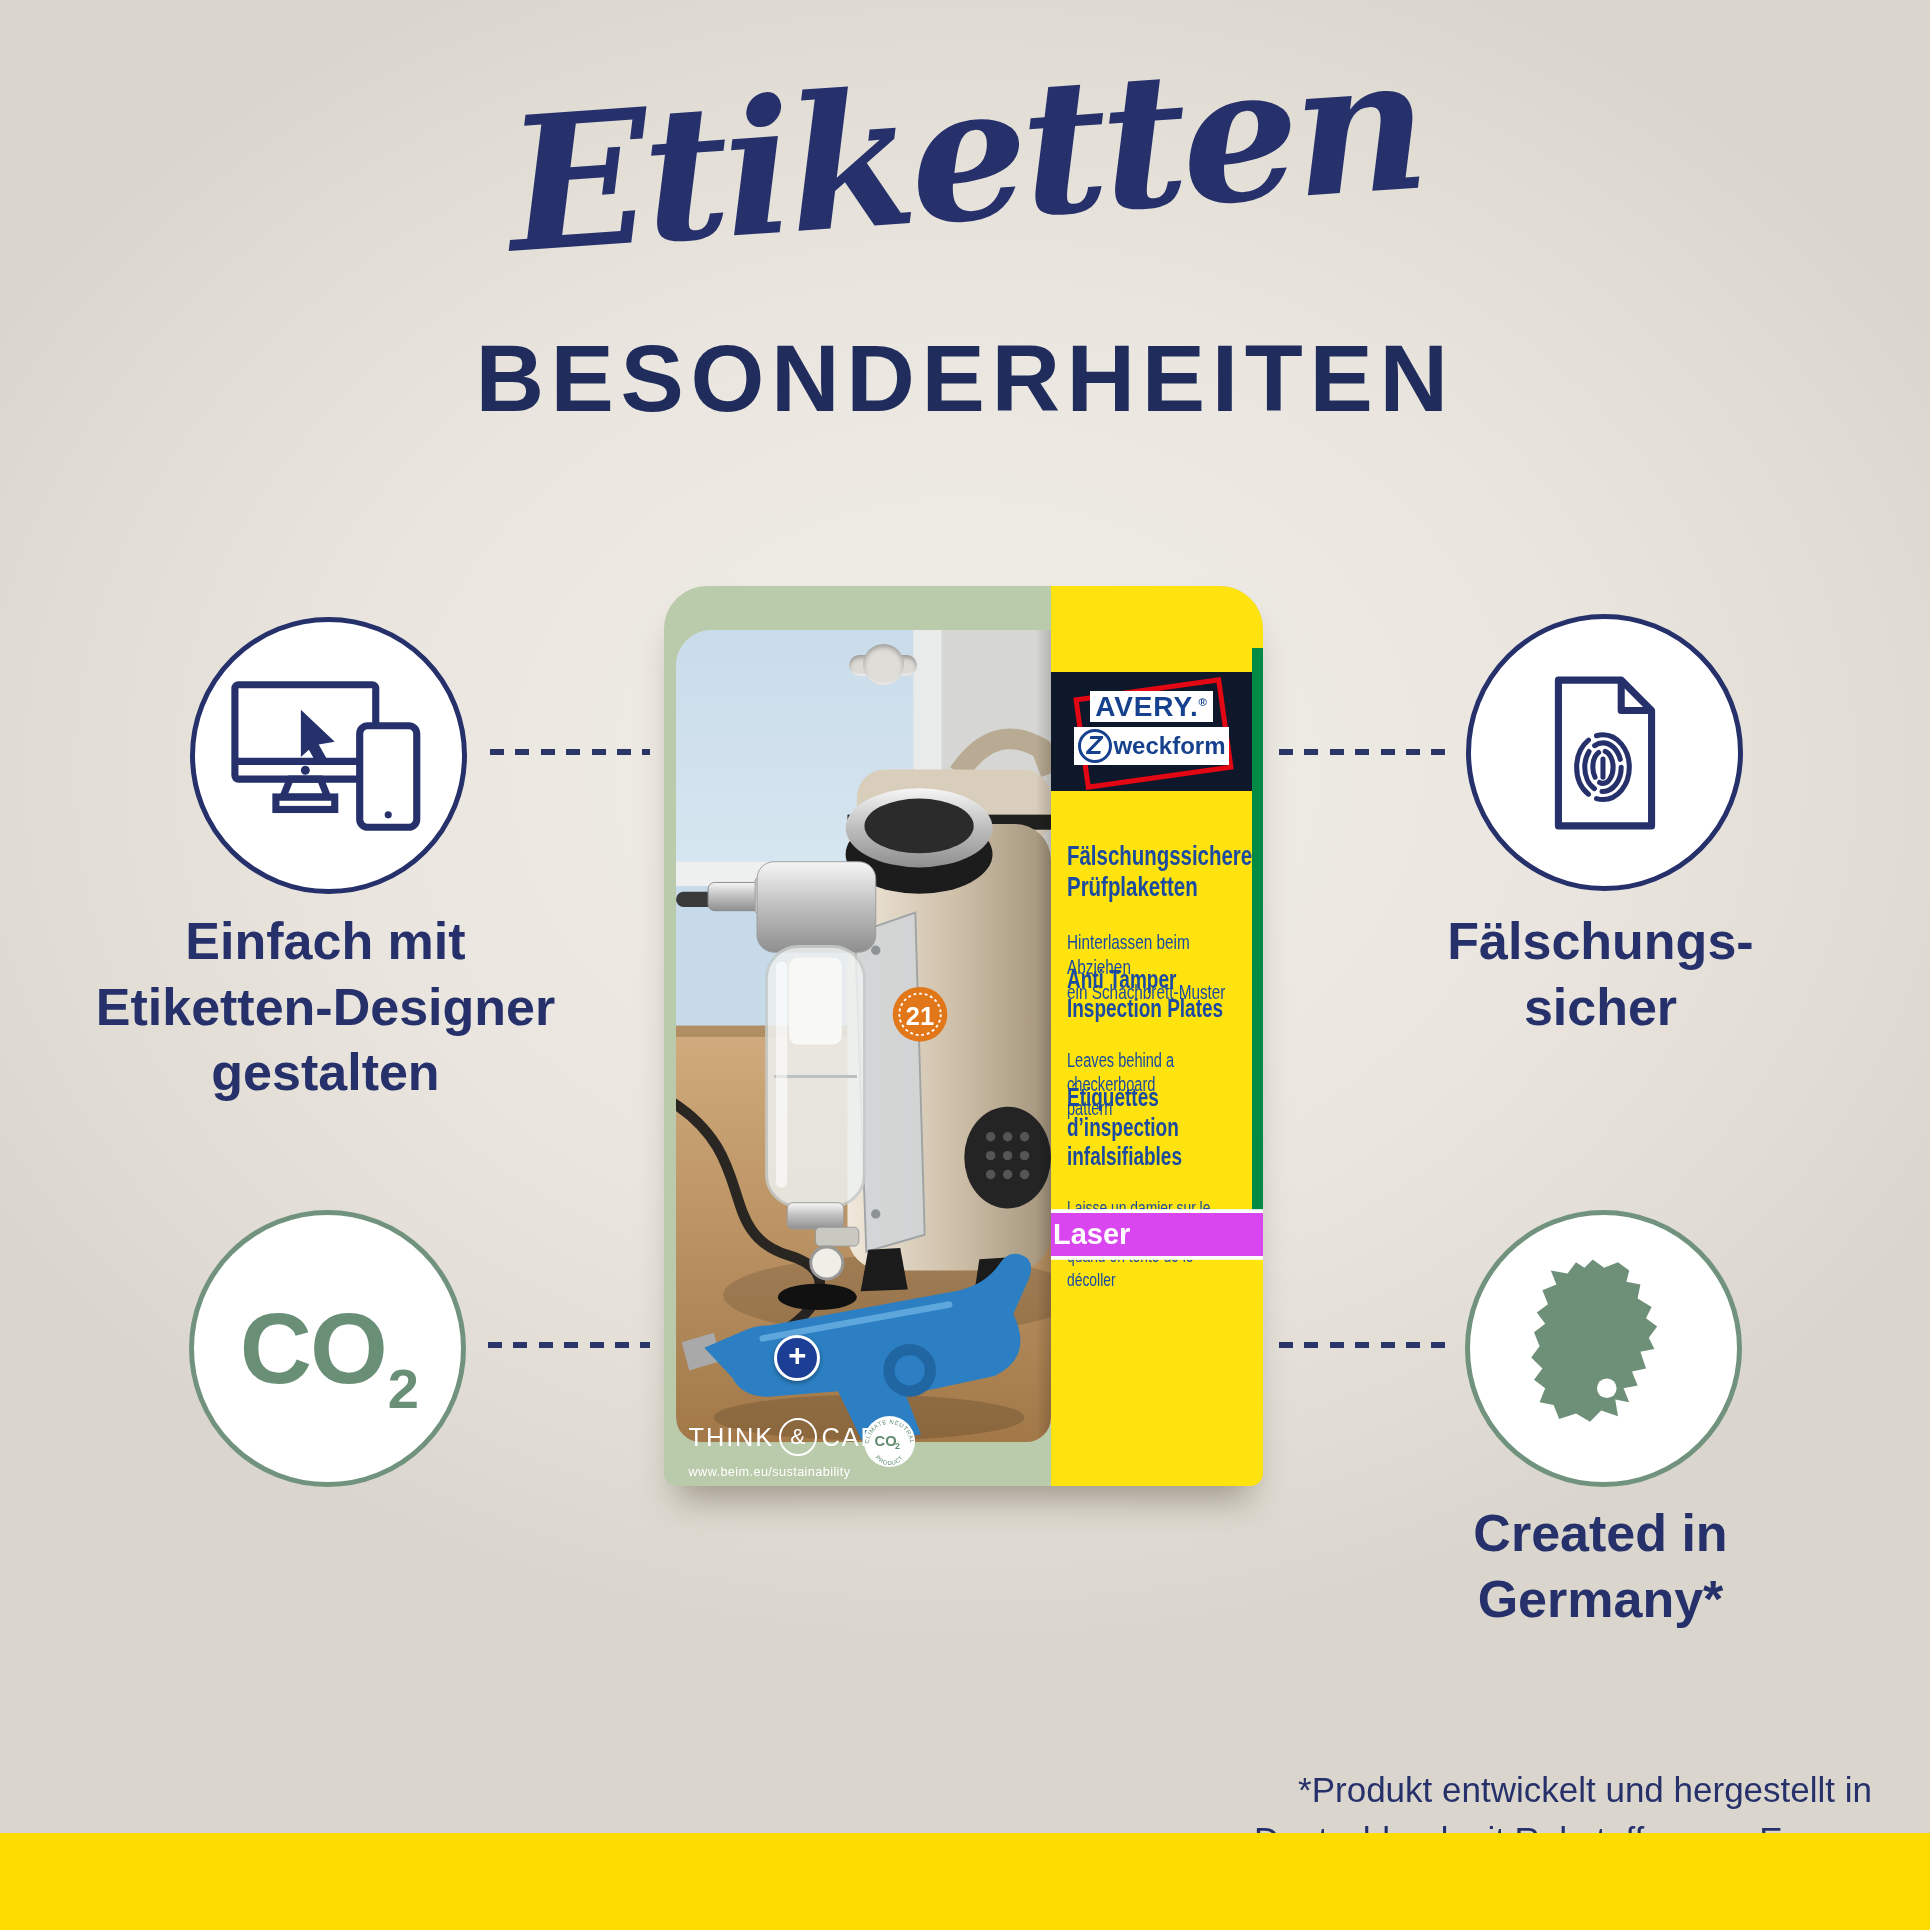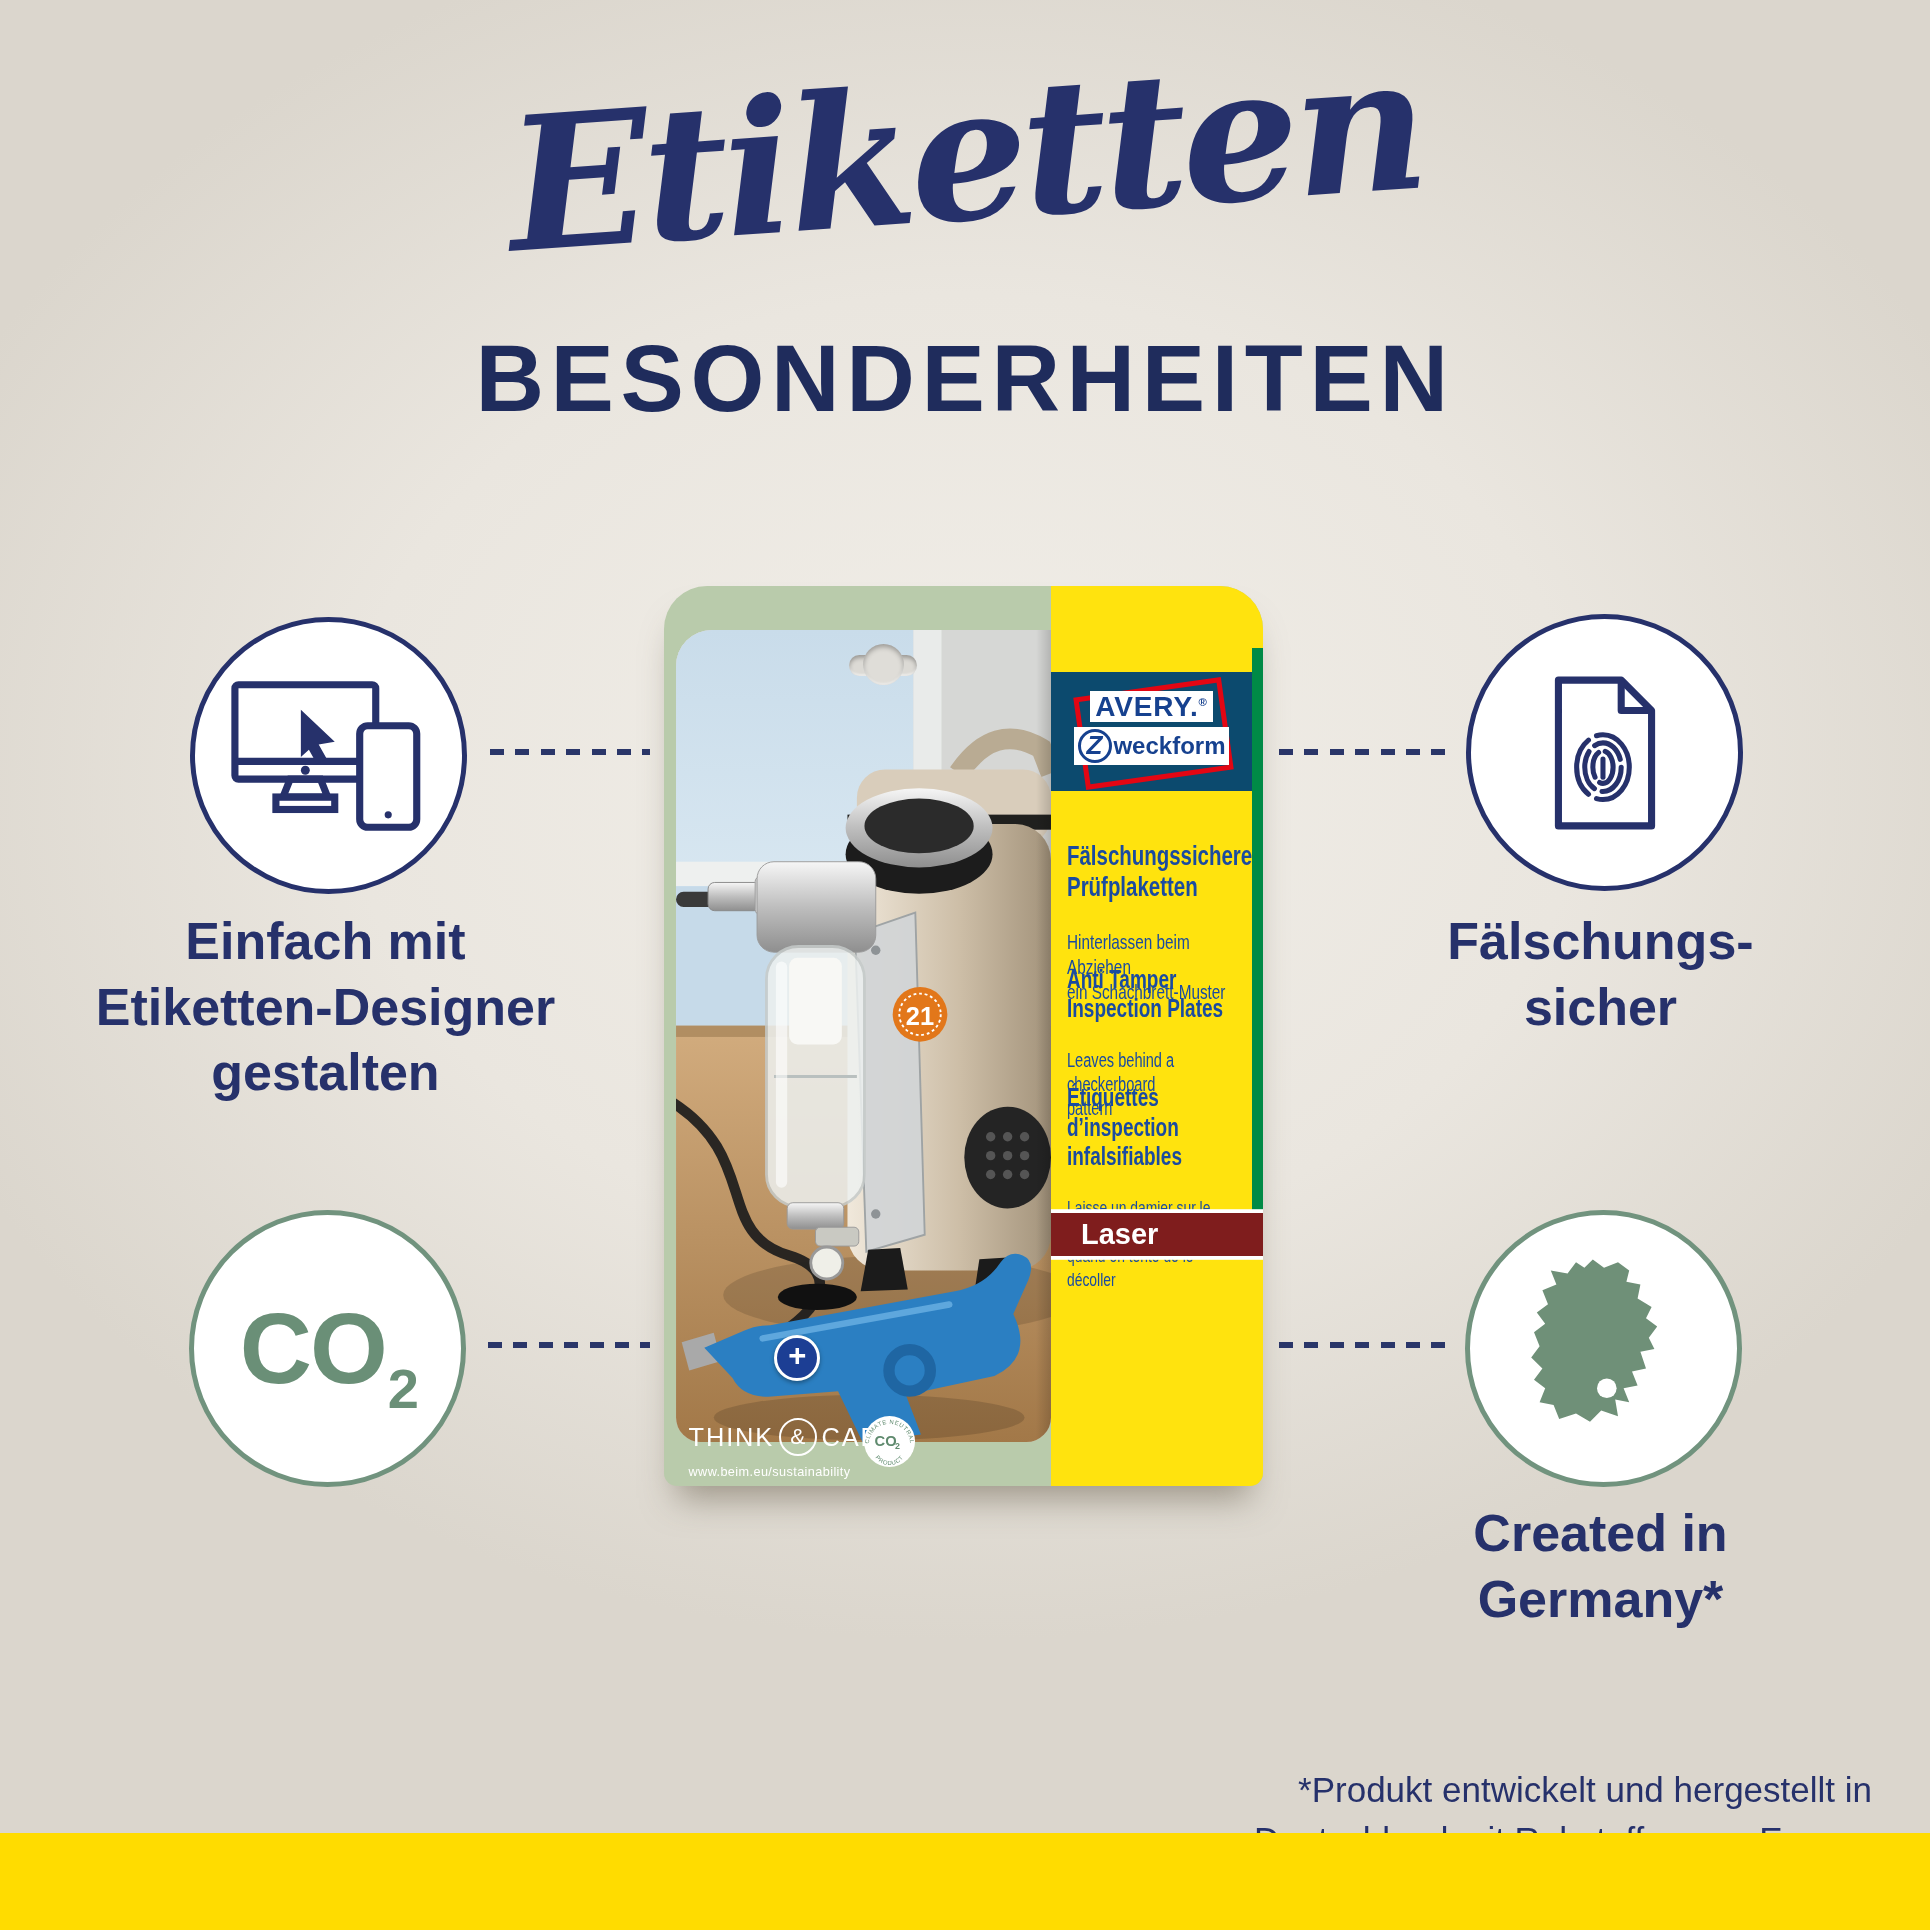--- a/index.html
+++ b/index.html
@@ -55,40 +55,40 @@
   
   .thinkcare{position:absolute;left:24.5px;top:832px;color:#fff;}
   .tc-main{font-size:25.4px;font-weight:normal;letter-spacing:1.9px;display:flex;align-items:center;gap:4.7px;}
   .amp{width:34px;height:34px;border:2.8px solid #fff;border-radius:50%;display:flex;
     align-items:center;justify-content:center;font-size:22.6px;letter-spacing:0;}
   .tc-url{font-size:12.7px;margin-top:8.5px;letter-spacing:0.4px;}
   .climate-badge{position:absolute;left:198px;top:828px;width:55px;height:55px;}
   
   .panel{position:absolute;left:387px;top:0;width:212px;height:900px;background:#FFE30E;}
   .green-strip{position:absolute;right:0;top:62px;width:11.3px;height:563px;background:#008A46;}
-  .logo-box{position:absolute;left:0;top:86px;width:201px;height:119px;background:#0c4a6e;}
+  .logo-box{position:absolute;left:0;top:86px;width:201px;height:119px;background:#0f172a;}
   .red-frame{position:absolute;left:28px;top:15px;width:139px;height:83px;border:5.6px solid #E30613;
     transform:rotate(-8deg);}
   .brand1{position:absolute;left:0;right:0;top:19px;text-align:center;font-size:28px;font-weight:bold;color:#16418F;}
   .brand1 .mask{background:#fff;padding:0 5.6px;letter-spacing:0.9px;}
   .reg{font-size:11.3px;vertical-align:super;}
   .brand2{position:absolute;left:0;right:0;top:55px;display:flex;align-items:center;justify-content:center;}
   .brand2 .mask{background:#fff;padding:1.9px 3.8px;display:flex;align-items:center;}
   .zcirc{display:inline-flex;width:34px;height:34px;border:3.8px solid #16418F;border-radius:50%;
     align-items:center;justify-content:center;font-size:26px;font-weight:bold;color:#16418F;
     font-style:italic;margin-right:1.9px;background:#fff;box-sizing:border-box;}
   .zrest{font-size:24px;font-weight:bold;color:#16418F;}
   .lang{position:absolute;left:16px;width:245px;color:#1A4BA0;white-space:pre-line;
     transform:scaleX(.73);transform-origin:left top;}
   .lang .h{font-weight:bold;}
   .de{top:237px}.de .h{font-size:28px;line-height:1.12}.de .s{font-size:21px;line-height:1.2;margin-top:9.4px}
   .en{top:362px}.en .h{font-size:26px;line-height:1.12}.en .s{font-size:20px;line-height:1.2;margin-top:7.5px}
   .fr{top:480px}.fr .h{font-size:26px;line-height:1.14}.fr .s{font-size:19px;line-height:1.25;margin-top:7.5px}
-  .laser{position:absolute;left:0;top:627px;width:100%;height:43px;background:#7f1d1d;color:#fff;
-    font-size:29px;font-weight:bold;line-height:43px;padding-left:30px;box-sizing:border-box;
+  .laser{position:absolute;left:0;top:627px;width:100%;height:43px;background:#d946ef;color:#fff;
+    font-size:29px;font-weight:bold;line-height:43px;padding-left:2px;box-sizing:border-box;
     box-shadow:0 -3.8px 0 #fff,0 3.8px 0 #fff;}
   
   .footnote{position:absolute;right:58px;top:1765px;text-align:right;font-size:35px;line-height:1.42;
     color:#26316B;white-space:pre-line;}
   .bottom-bar{position:absolute;left:0;top:1833px;width:100%;height:97px;background:#FFDC00;}
 </style>
 </head>
 <body>
 
 <div class="canvas">

